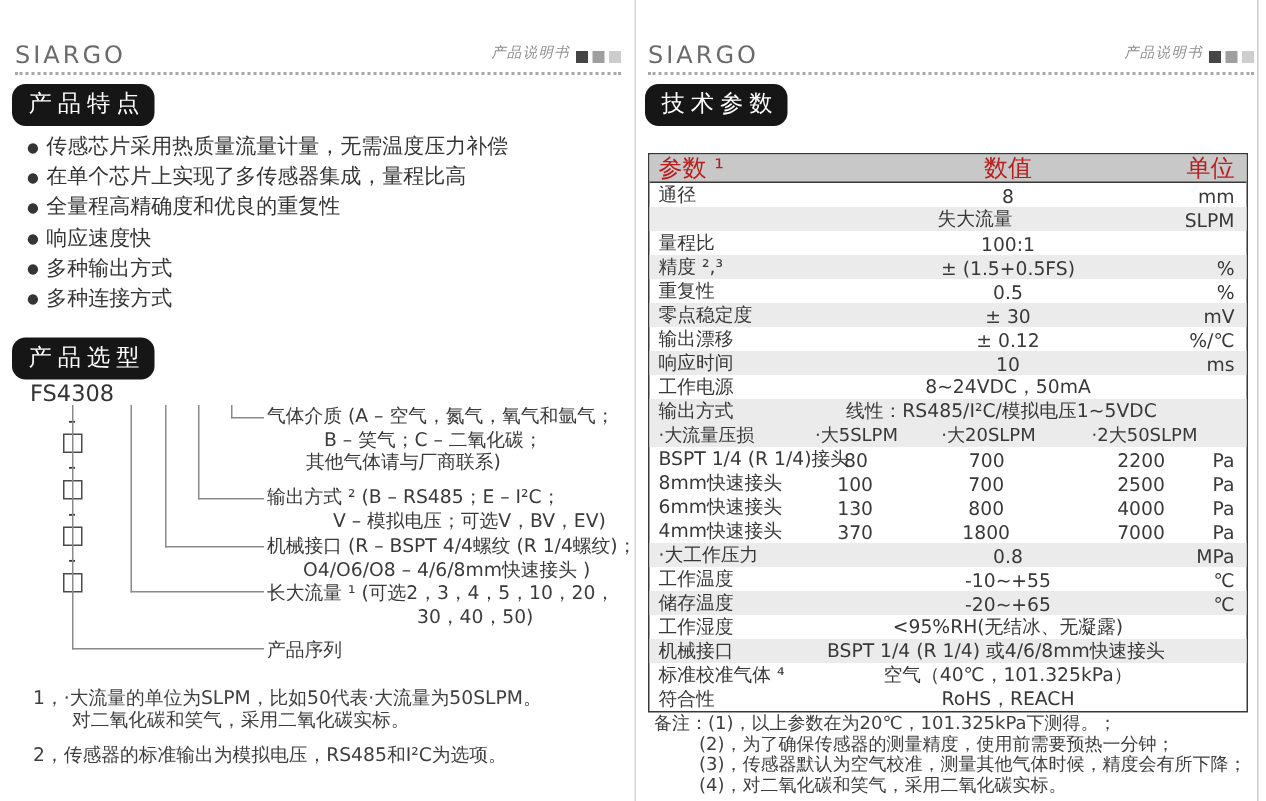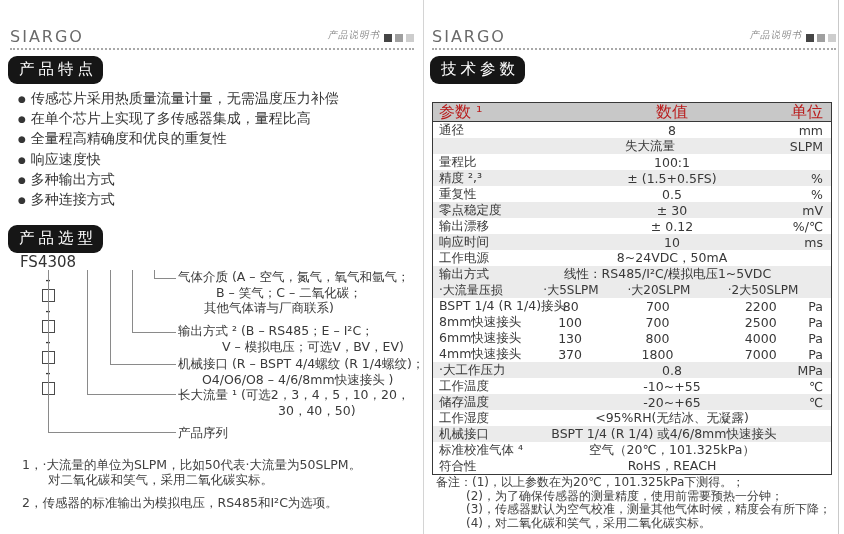--- a/index.html
+++ b/index.html
@@ -260,21 +260,21 @@
           <div class="cell-v">&lt;95%RH(无结冰、无凝露)</div>
           <div class="cell-u"></div>
         </div>
         <div class="t-row shade">
           <div class="cell-p">机械接口</div>
           <div class="cell-v">BSPT 1/4 (R 1/4) 或4/6/8mm快速接头</div>
           <div class="cell-u"></div>
         </div>
         <div class="t-row">
           <div class="cell-p">标准校准气体 ⁴</div>
-          <div class="cell-v">空气（20℃，101.325kPa）</div>
+          <div class="cell-v">空气（40℃，101.325kPa）</div>
           <div class="cell-u"></div>
         </div>
         <div class="t-row">
           <div class="cell-p">符合性</div>
           <div class="cell-v">RoHS，REACH</div>
           <div class="cell-u"></div>
         </div>
       </div>
 
     <div class="remarks" id="remarkList">

